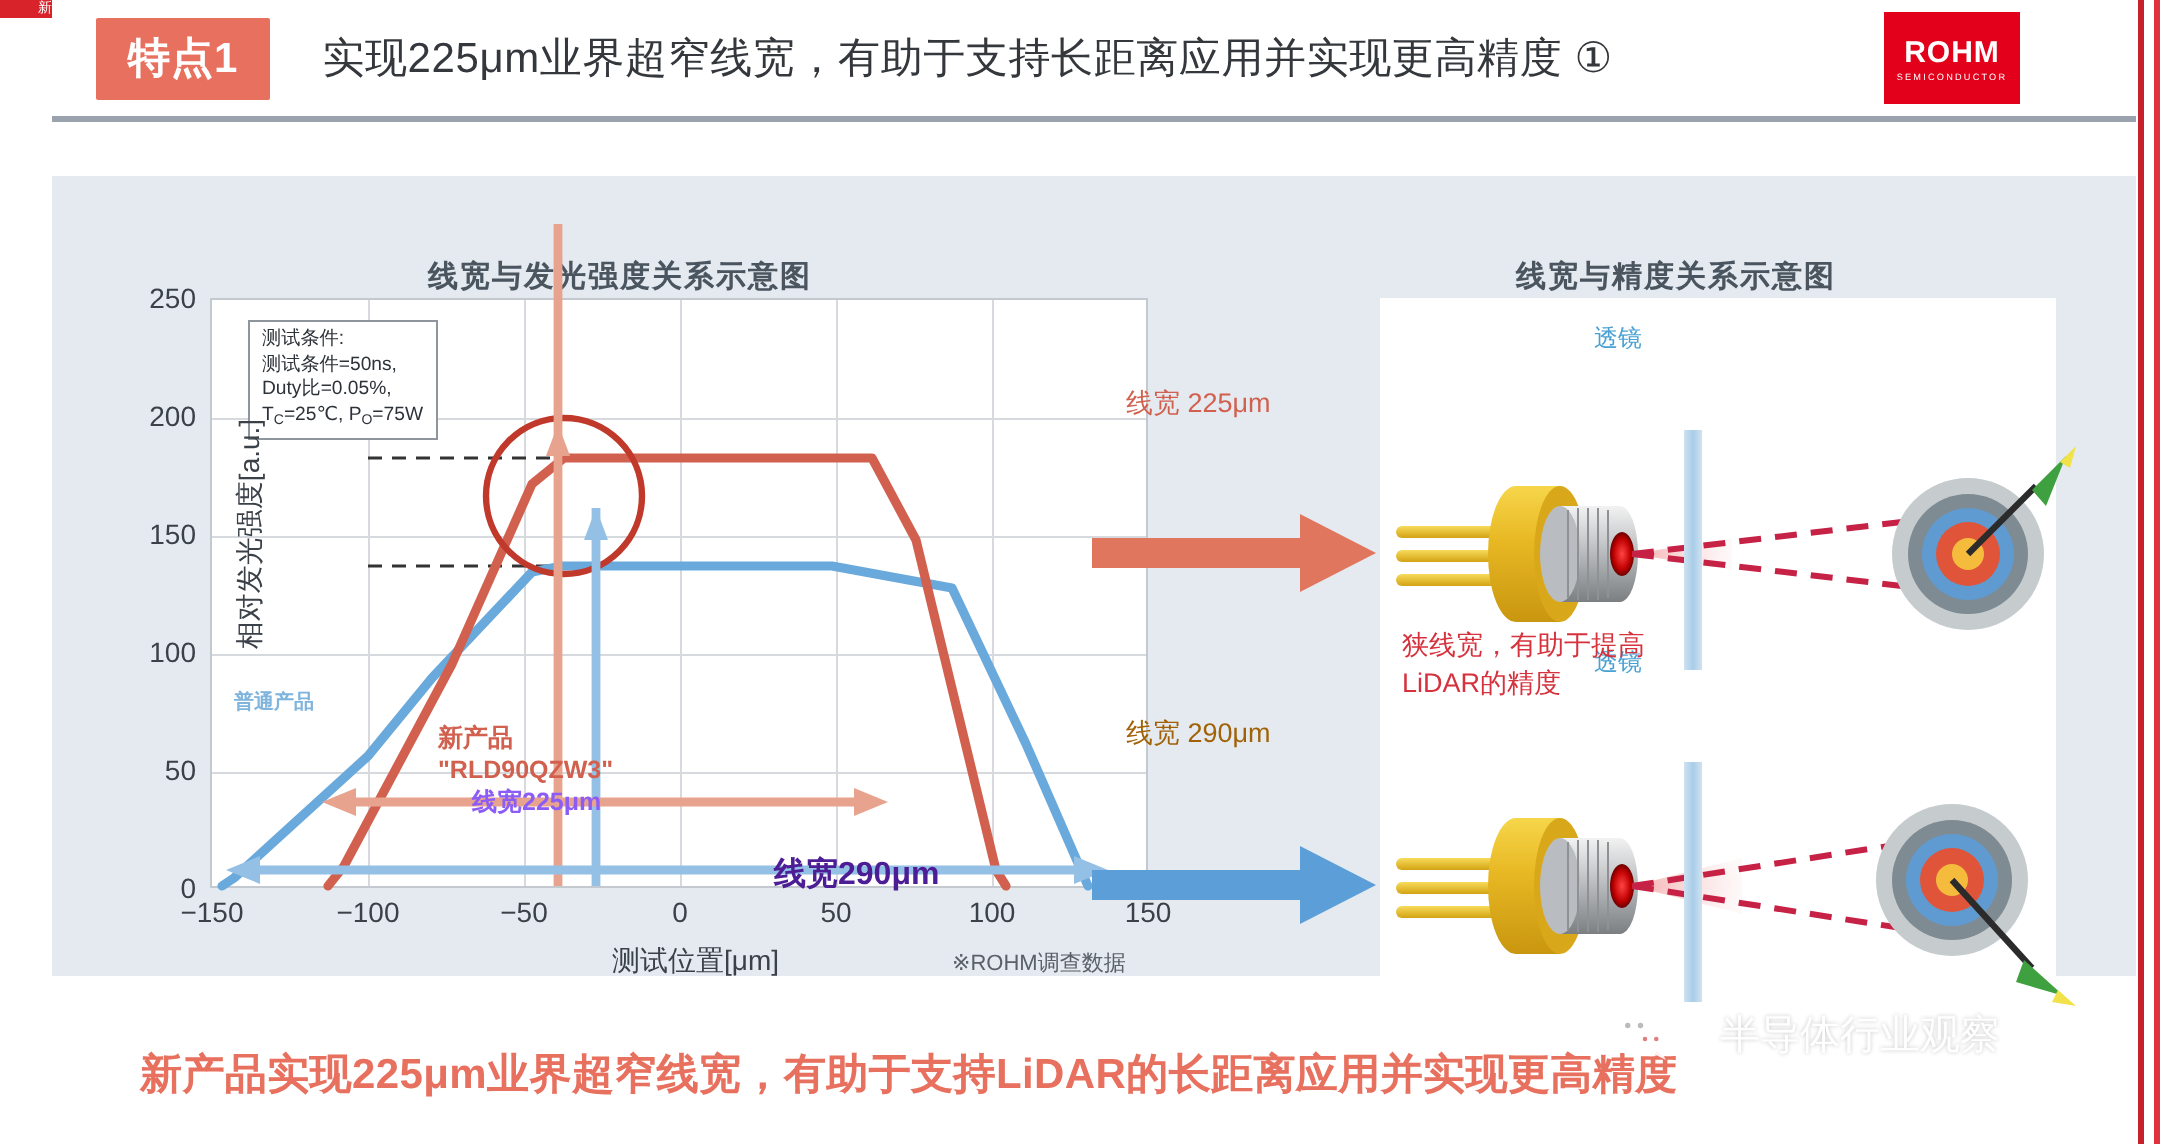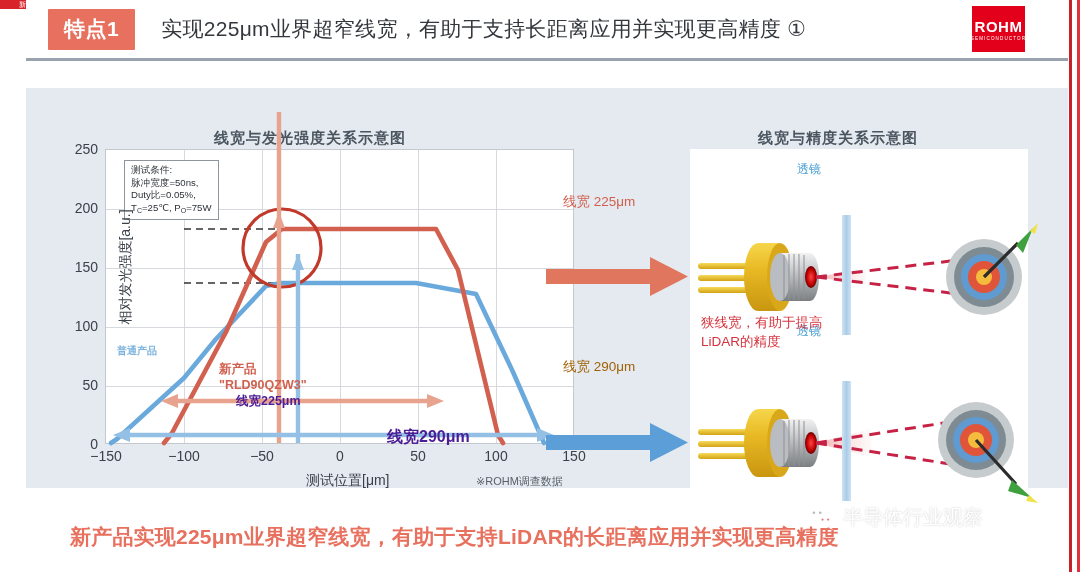--- a/index.html
+++ b/index.html
@@ -55,22 +55,22 @@
     letter-spacing: 0.5px;
   }
   .headline {
     margin-left: 26px;
     font-size: 21px;
     color: #34383d;
     white-space: nowrap;
     letter-spacing: 0.3px;
   }
   .rohm-logo {
-    position: absolute; right: 43px; top: 6px;
-    width: 53px; height: 46px;
+    position: absolute; right: 58px; top: 6px;
+    width: 68px; height: 46px;
     background: #e2001a;
     display: flex; flex-direction: column;
     align-items: center; justify-content: center;
     color: #ffffff;
   }
   .rohm-logo .rohm-main {
     font-size: 15px; font-weight: bold; letter-spacing: 0.5px;
     font-family: "Liberation Sans", sans-serif;
   }
   .rohm-logo .rohm-sub {
@@ -183,21 +183,21 @@
     white-space: nowrap; font-weight: bold;
   }
   .lbl-new {
     position: absolute;
     font-size: 12.5px; color: #d2604f;
     line-height: 1.3;
     white-space: nowrap; font-weight: bold;
   }
   .lbl-w225 {
     position: absolute;
-    font-size: 12.5px; color: #4c1d95;
+    font-size: 12.5px; color: #8b5cf6;
     white-space: nowrap; font-weight: bold;
   }
   .lbl-w290 {
     position: absolute;
     font-size: 16px; color: #4c1d95;
     white-space: nowrap; font-weight: bold;
   }
   .rwhite {
     position: absolute;
     left: 664px; top: 88px;
@@ -240,21 +240,21 @@
     color: #e8705e;
     white-space: nowrap;
     letter-spacing: 0.2px;
   }
 
   
   .watermark {
     position: absolute;
     left: 806px; top: 504px;
     display: flex; align-items: center;
-    gap: 7px;
+    gap: 24px;
     z-index: 40;
     opacity: 0.97;
   }
   .wm-text {
     font-size: 20px;
     color: #ffffff;
     white-space: nowrap;
     text-shadow: 0 0 2px rgba(140,140,140,.55);
     opacity: .93;
   }
@@ -330,21 +330,21 @@
 
         <g>
           <line x1="15" y1="285" x2="440" y2="285" stroke="#93c0e4" stroke-width="4.4"></line>
           <polygon points="7,285 24,278 24,292" fill="#93c0e4"></polygon>
           <polygon points="448,285 431,278 431,292" fill="#93c0e4"></polygon>
         </g>
       </svg>
 
       <div class="cond-box">
         <div>测试条件:</div>
-        <div>脉冲宽度=50ns,</div>
+        <div>测试条件=50ns,</div>
         <div>Duty比=0.05%,</div>
         <div><span>T</span><sub>C</sub><span>=25℃, P</span><sub>O</sub><span>=75W</span></div>
       </div>
 
 
       <div class="lbl-normal" style="left:11px; top:194px;">普通产品</div>
 
       <div class="lbl-new" style="left:113px; top:211px;">
         <div>新产品</div>
         <div>"RLD90QZW3"</div>

